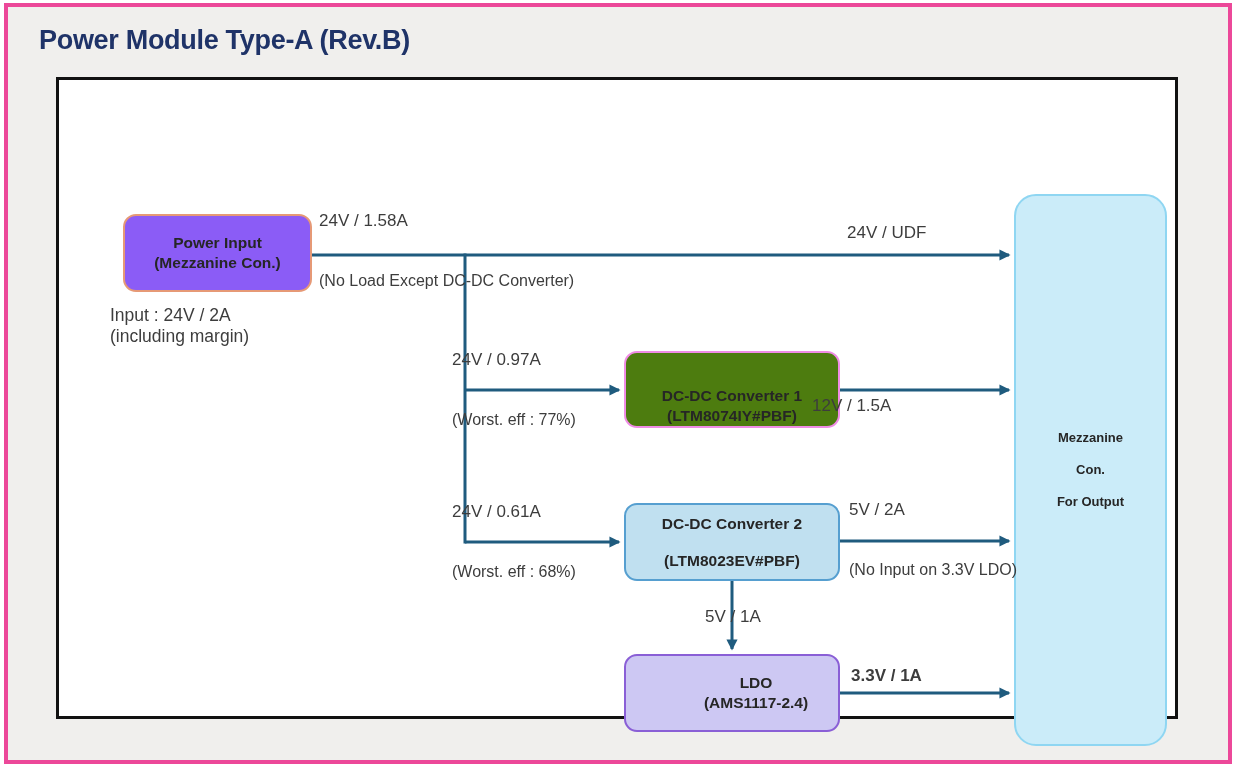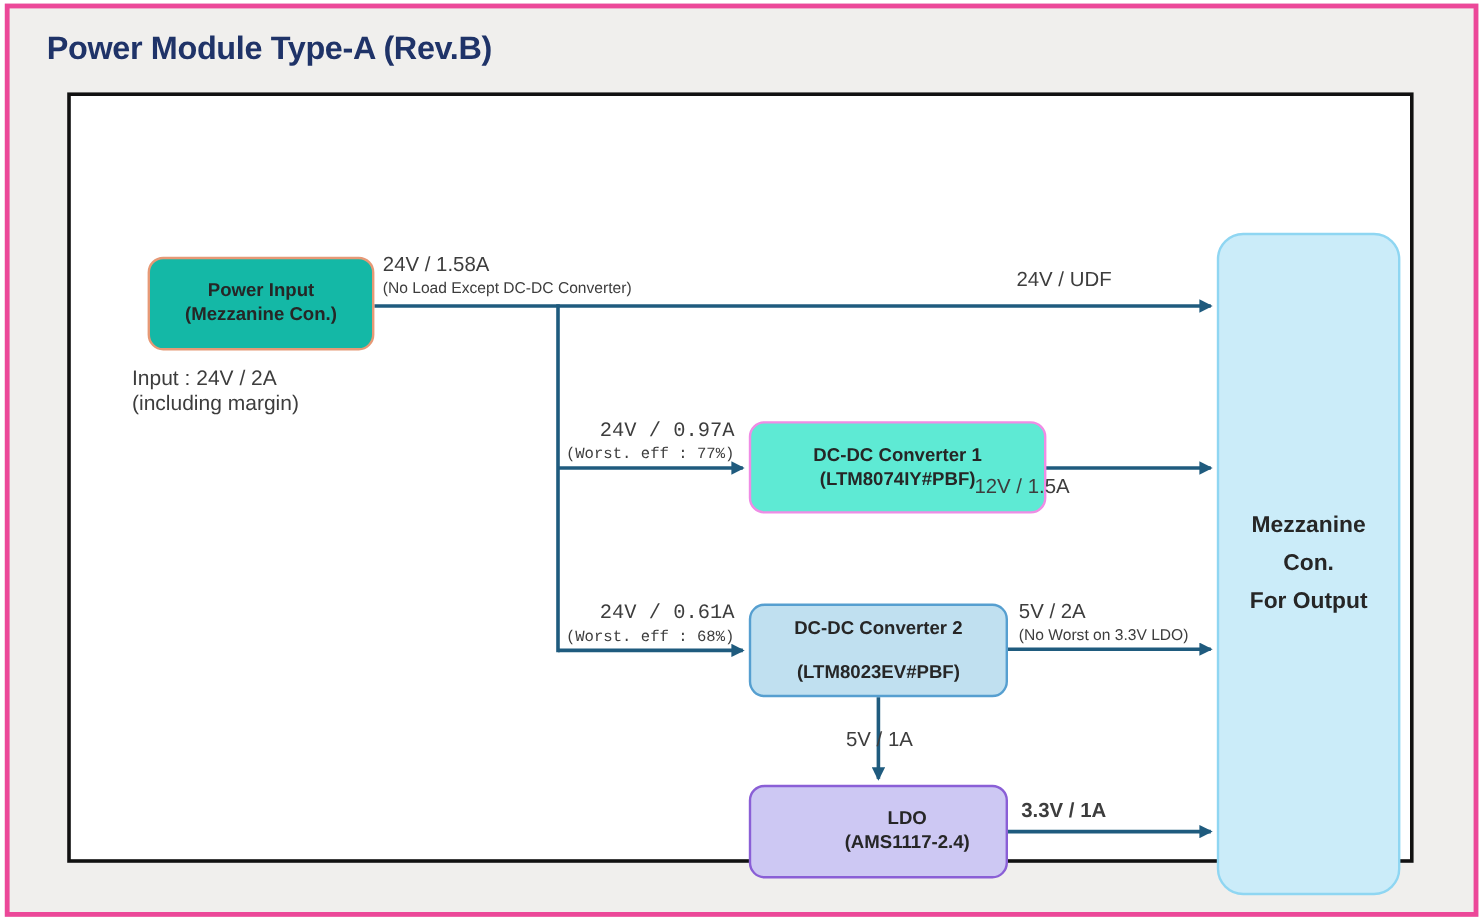--- a/index.html
+++ b/index.html
@@ -39,48 +39,48 @@
     box-sizing:border-box;
     display:flex;flex-direction:column;
     align-items:center;justify-content:center;
     text-align:center;
     font-weight:bold;color:#262626;
     font-size:15.5px;line-height:20px;
     border-radius:13px;
   }
   .node-power{
     left:71px;top:140px;width:189px;height:78px;
-    background:#14b8a6;border:2.5px solid #e69976;
+    background:#8b5cf6;border:2.5px solid #e69976;
   }
   .node-conv1{
-    left:572px;top:277px;width:248px;height:77px;
-    background:#5eead4;border:2.5px solid #ef8ce5;
+    left:572px;top:277px;width:216px;height:77px;
+    background:#4d7c0f;border:2.5px solid #ef8ce5;justify-content:flex-end;
   }
   .node-conv2{
     left:572px;top:429px;width:216px;height:78px;
     background:#c0e0f0;border:2.5px solid #569fd0;gap:17px;
   }
   .node-ldo{
     left:572px;top:580px;width:216px;height:78px;
     background:#cdc8f3;border:2.5px solid #8a5fd6;padding-left:48px;
   }
   .node-mezz{
     left:962px;top:120px;width:153px;height:552px;
     background:#cbecf9;border:2.5px solid #8fd6f2;
     border-radius:22px;
-    font-size:19px;line-height:32px;
+    font-size:13px;line-height:32px;
   }
   .edge-label{
     position:absolute;color:#3d3d3d;
     font-size:17px;line-height:20px;white-space:nowrap;
   }
   .edge-label .note{
-    display:block;font-size:13px;line-height:17px;
+    display:block;font-size:16px;line-height:17px;margin-top:41px;
   }
-  .edge-label.right{text-align:right;font-family:Liberation Mono, monospace;}
+  .edge-label.right{}
   .caption{
     position:absolute;left:58px;top:231px;width:215px;
     text-align:left;color:#3d3d3d;
     font-size:17.5px;line-height:20.5px;
   }
 </style>
 </head>
 <body>
 
 <div class="page">
@@ -157,21 +157,21 @@
         <span>12V / 1.5A</span>
       </div>
 
       <div class="edge-label right" style="left:400px;top:428px;width:160px;">
         <span>24V / 0.61A</span>
         <span class="note">(Worst. eff : 68%)</span>
       </div>
 
       <div class="edge-label" style="left:797px;top:426px;">
         <span>5V / 2A</span>
-        <span class="note">(No Worst on 3.3V LDO)</span>
+        <span class="note">(No Input on 3.3V LDO)</span>
       </div>
 
       <div class="edge-label" style="left:653px;top:533px;">
         <span>5V / 1A</span>
       </div>
 
       <div class="edge-label" style="left:799px;top:592px;font-weight:bold;">
         <span>3.3V / 1A</span>
       </div>
 

